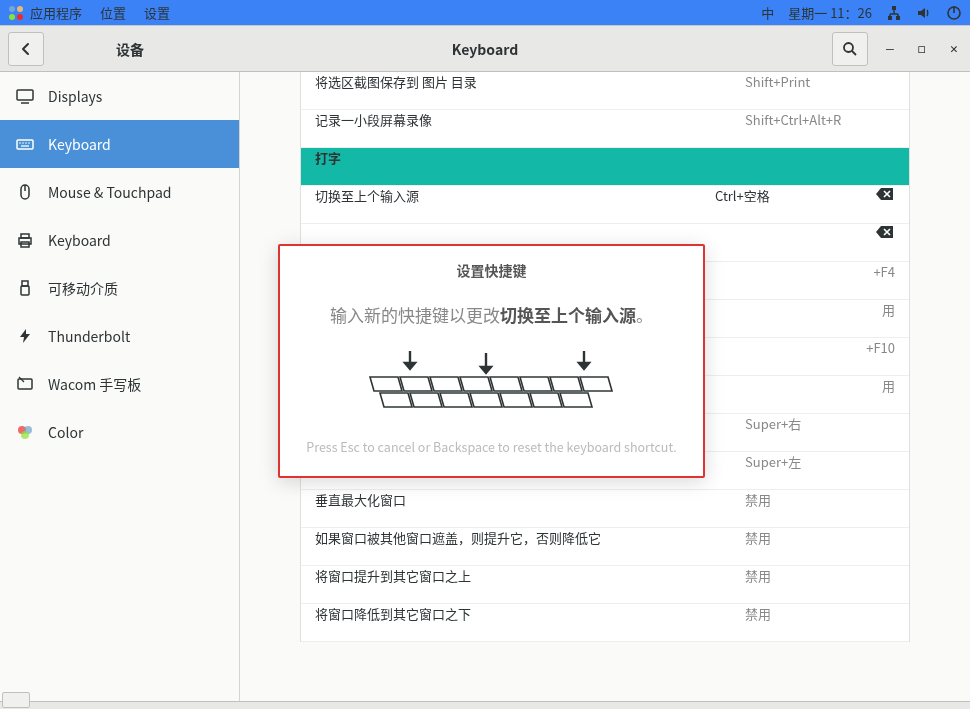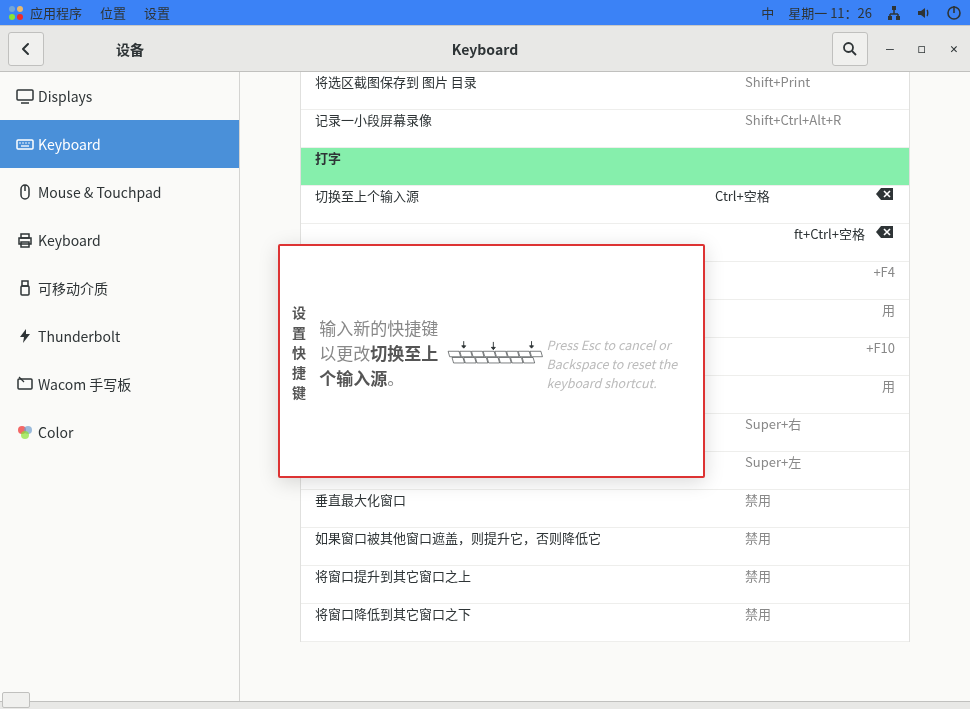--- a/index.html
+++ b/index.html
@@ -18,44 +18,44 @@
   .back-btn { width: 36px; height: 34px; margin-left: 8px; background: #f0f0ee; border: 1px solid #c0c0be; border-radius: 3px; display: flex; align-items: center; justify-content: center; cursor: pointer; }
   .left-title { position: absolute; left: 80px; width: 100px; text-align: center; font-weight: bold; font-size: 14px; color: #2e3436; }
   .center-title { position: absolute; left: 50%; transform: translateX(-50%); font-weight: bold; font-size: 14px; color: #2e3436; }
   .header-right { position: absolute; right: 6px; display: flex; align-items: center; gap: 6px; }
   .search-btn { width: 36px; height: 34px; background: #f0f0ee; border: 1px solid #c0c0be; border-radius: 3px; display: flex; align-items: center; justify-content: center; cursor: pointer; }
   .winbtn { width: 20px; height: 20px; display: flex; align-items: center; justify-content: center; cursor: pointer; font-family: monospace; font-size: 13px; color: #2e3436; margin-left: 6px; }
 
   
   .main { display: flex; height: calc(100% - 26px - 46px - 8px); }
   .sidebar { width: 240px; background: #fafaf8; border-right: 1px solid #d4d4d2; }
-  .sidebar-item { height: 48px; display: flex; align-items: center; padding: 0 16px; font-size: 14px; color: #2e3436; cursor: pointer; gap: 4px; }
+  .sidebar-item { height: 48px; display: flex; align-items: center; padding: 0 16px; font-size: 14px; color: #2e3436; cursor: pointer; gap: 14px; }
   .sidebar-item.selected { background: #4a90d9; color: #fff; }
   .sidebar-icon { width: 18px; height: 18px; flex-shrink: 0; }
 
   .content { flex: 1; background: #fafaf8; overflow-y: hidden; position: relative; }
   .list-panel { border-left: 1px solid #e0e0de; border-right: 1px solid #e0e0de; margin: 0 60px; background: #fff; }
   .row { height: 38px; display: flex; padding: 0 14px; border-bottom: 1px solid #eeeeec; font-size: 13px; }
-  .row.section { font-weight: bold; color: #5a5a58; background: #86efac; }
+  .row.section { font-weight: bold; color: #5a5a58; background: #14b8a6; }
   .row .label { flex: 1; color: #2e3436; }
   .row .shortcut { color: #888; min-width: 150px; }
   .row .shortcut.bold { font-weight: normal; color: #2e3436; }
   .row .delete-icon { width: 20px; height: 16px; margin-left: 10px; }
 
   
   .bottom-bar { position: absolute; bottom: 0; left: 0; right: 0; height: 8px; background: #e8e8e6; border-top: 1px solid #c0c0be; }
   .bottom-left-box { position: absolute; bottom: 1px; left: 2px; width: 28px; height: 16px; border: 1px solid #c0c0be; background: #f0f0ee; border-radius: 2px; }
 
   
-  .modal { position: absolute; left: 278px; top: 244px; width: 427px; height: 234px; background: #fff; border: 2px solid #d33; border-radius: 2px; box-shadow: 0 4px 20px rgba(0,0,0,0.15); display: flex; align-items: center; padding: 14px 12px 10px; }
+  .modal { position: absolute; left: 278px; top: 244px; width: 427px; height: 234px; background: #fff; border: 2px solid #d33; border-radius: 2px; box-shadow: 0 4px 20px rgba(0,0,0,0.15); display: flex; flex-direction: column; align-items: center; padding: 14px 12px 10px; }
   .modal-title { font-weight: bold; font-size: 14px; color: #555; margin-bottom: 22px; }
   .modal-prompt { font-size: 17px; color: #888; margin-bottom: 22px; }
   .modal-prompt b { color: #555; font-weight: bold; }
   .modal-kbd { margin-bottom: 18px; }
-  .modal-hint { font-size: 12.5px; color: #bbb; font-style: italic; }
+  .modal-hint { font-size: 12.5px; color: #bbb; }
 
   svg { display: block; }
 </style>
 </head>
 <body>
 
 <div class="top-panel">
   <svg class="apps-icon" viewBox="0 0 16 16">
     <circle cx="4" cy="4" r="3" fill="#74a6d8"></circle>
       <circle cx="12" cy="4" r="3" fill="#e9b96e"></circle>
@@ -192,21 +192,20 @@
       <div class="row">
         <span class="label">切换至上个输入源</span>
         <span class="shortcut bold">Ctrl+空格</span>
         <svg class="delete-icon" viewBox="0 0 20 16">
             <path d="M6 2l-5 6 5 6h12V2z" fill="#2e3436"></path>
             <path d="M9 5l6 6M15 5l-6 6" stroke="#fff" stroke-width="1.6"></path>
           </svg>
       </div>
       <div class="row">
         <span class="label"></span>
-        <span class="shortcut bold" style="text-align:right">ft+Ctrl+空格</span>
         <svg class="delete-icon" viewBox="0 0 20 16">
             <path d="M6 2l-5 6 5 6h12V2z" fill="#2e3436"></path>
             <path d="M9 5l6 6M15 5l-6 6" stroke="#fff" stroke-width="1.6"></path>
           </svg>
       </div>
       <div class="row">
           <span class="label"></span>
           <span class="shortcut" style="text-align:right">+F4</span>
         </div>
       <div class="row">

